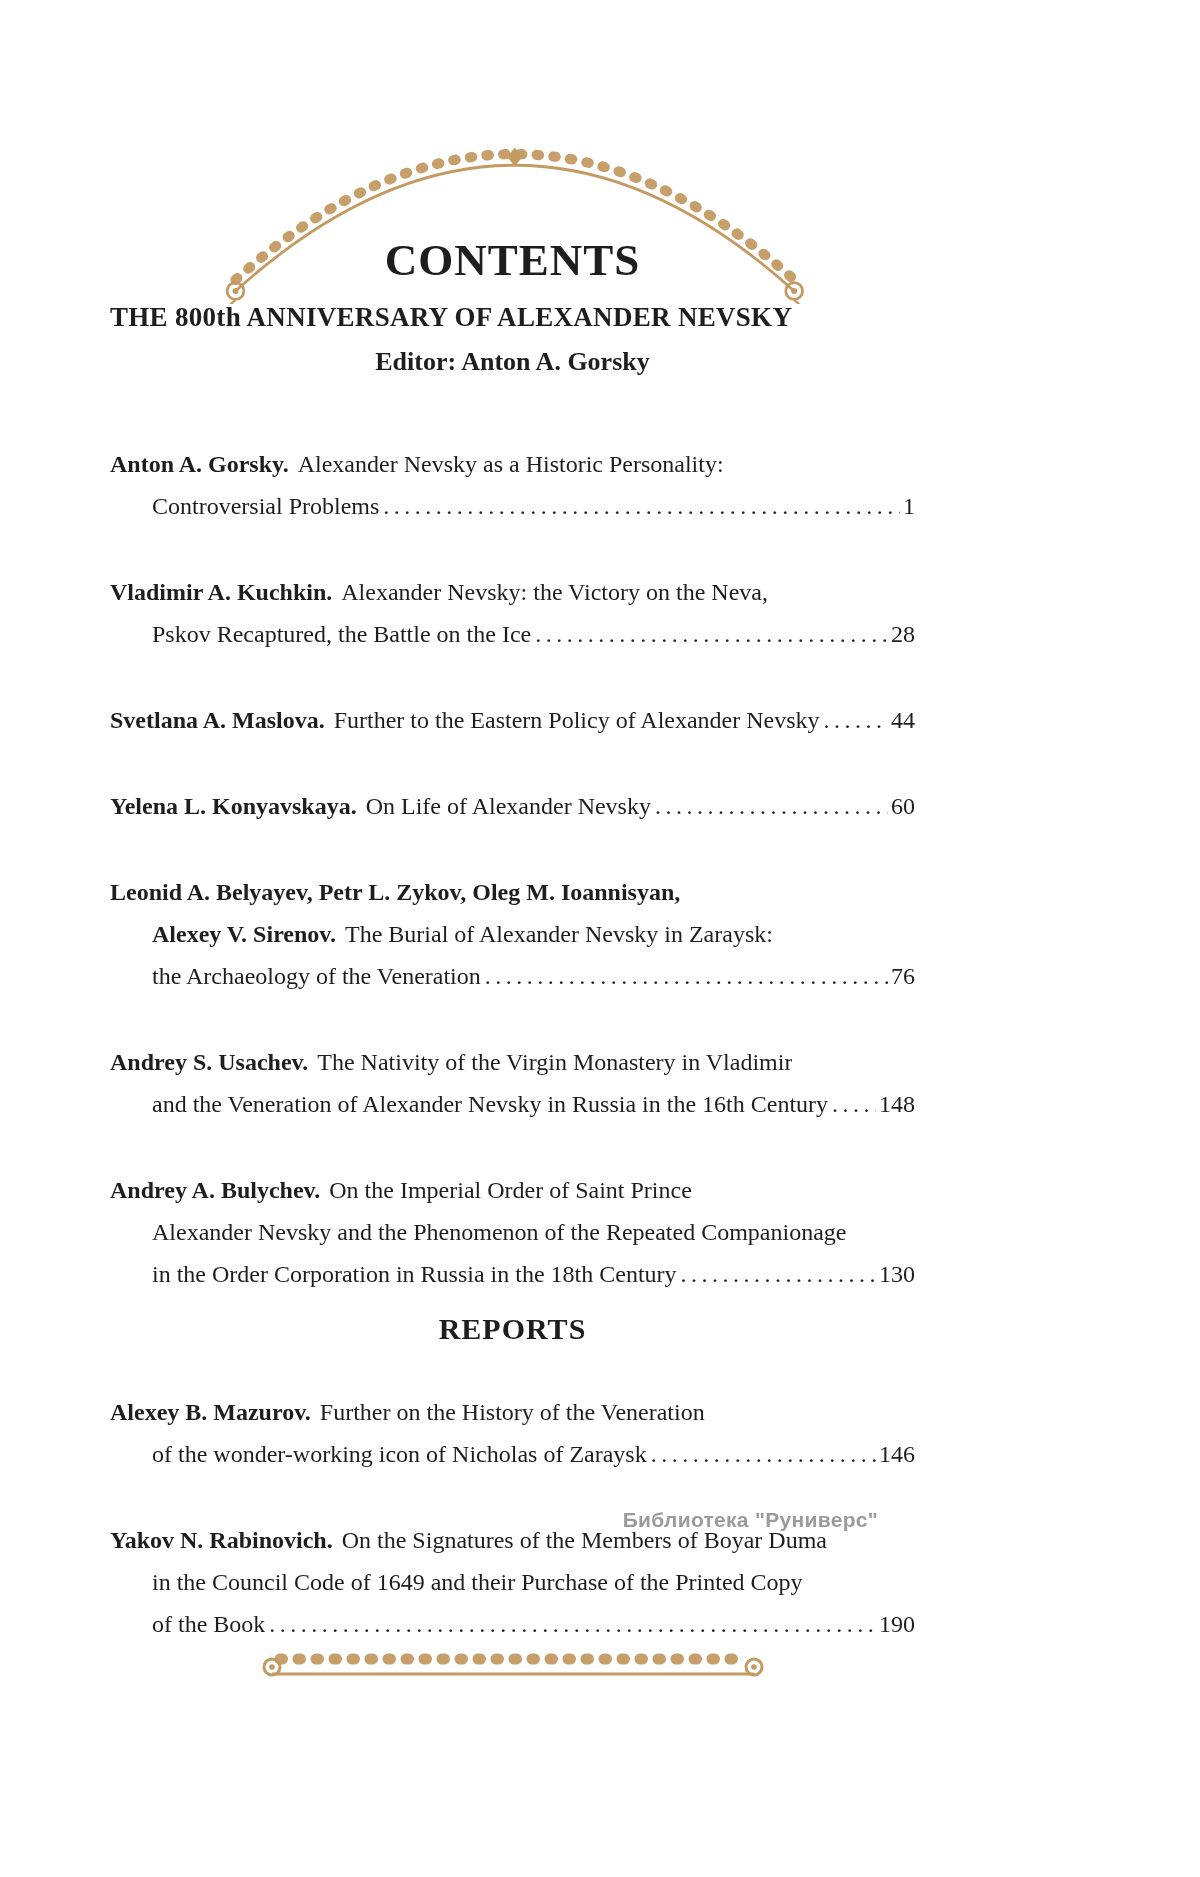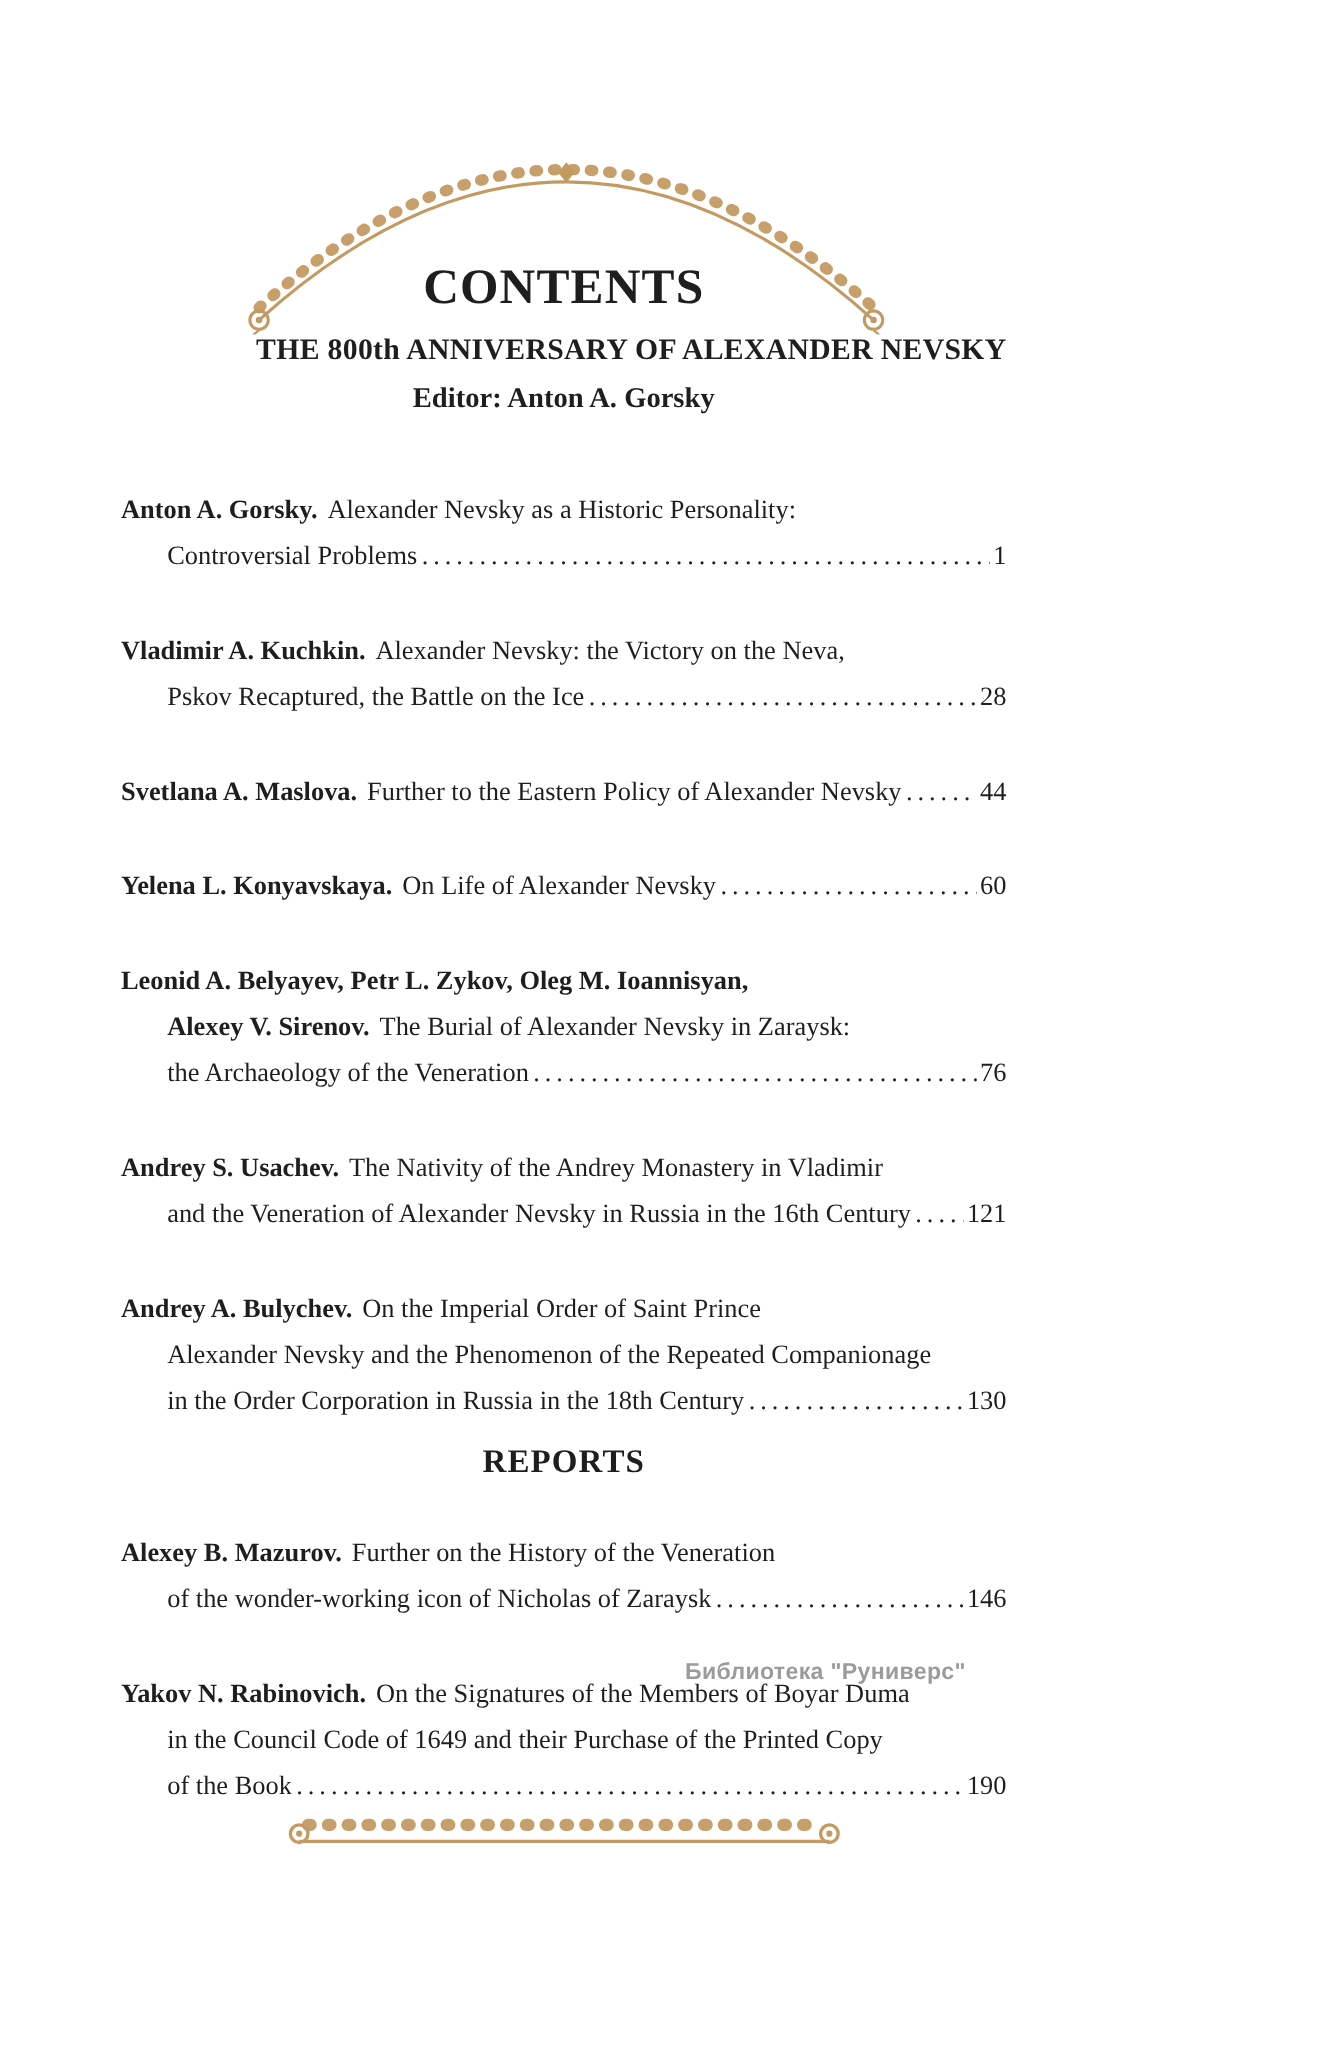--- a/index.html
+++ b/index.html
@@ -17,21 +17,21 @@
   .ornament-top { margin-top: 142px; height: 150px; position: relative; }
   .ornament-top svg { position: absolute; left: 0; top: 0; }
   .ornament-bottom { width: 510px; height: 44px; margin: -16px auto 0 auto; }
 
   
   .title {
     text-align: center; font-size: 45px; line-height: 46px;
     font-weight: 700; letter-spacing: 1px; margin-top: -55px;
   }
   .subtitle {
-    text-align: right; font-size: 27px; line-height: 34px;
+    text-align: left; font-size: 27px; line-height: 34px;
     font-weight: 700; margin-top: 17px; letter-spacing: 0.3px;
   }
   .editor {
     text-align: center; font-size: 26px; line-height: 34px;
     font-weight: 700; margin-top: 11px;
   }
   .reports-heading {
     text-align: center; font-size: 30px; line-height: 36px;
     font-weight: 700; letter-spacing: 1px; margin: 0 0 34px 0;
   }
@@ -144,26 +144,26 @@
         <div class="toc-line cont">
           <span class="t">the Archaeology of the Veneration</span>
           <span class="dots"></span>
           <span class="pg">76</span>
         </div>
       </div>
 
       <div class="entry">
         <div class="toc-line">
           <span class="b">Andrey S. Usachev.</span>
-          <span class="t">The Nativity of the Andrey Monastery in Vladimir</span>
+          <span class="t">The Nativity of the Virgin Monastery in Vladimir</span>
         </div>
         <div class="toc-line cont">
           <span class="t">and the Veneration of Alexander Nevsky in Russia in the 16th Century</span>
           <span class="dots"></span>
-          <span class="pg">121</span>
+          <span class="pg">148</span>
         </div>
       </div>
 
       <div class="entry">
         <div class="toc-line">
           <span class="b">Andrey A. Bulychev.</span>
           <span class="t">On the Imperial Order of Saint Prince</span>
         </div>
         <div class="toc-line cont">
           <span class="t">Alexander Nevsky and the Phenomenon of the Repeated Companionage</span>

